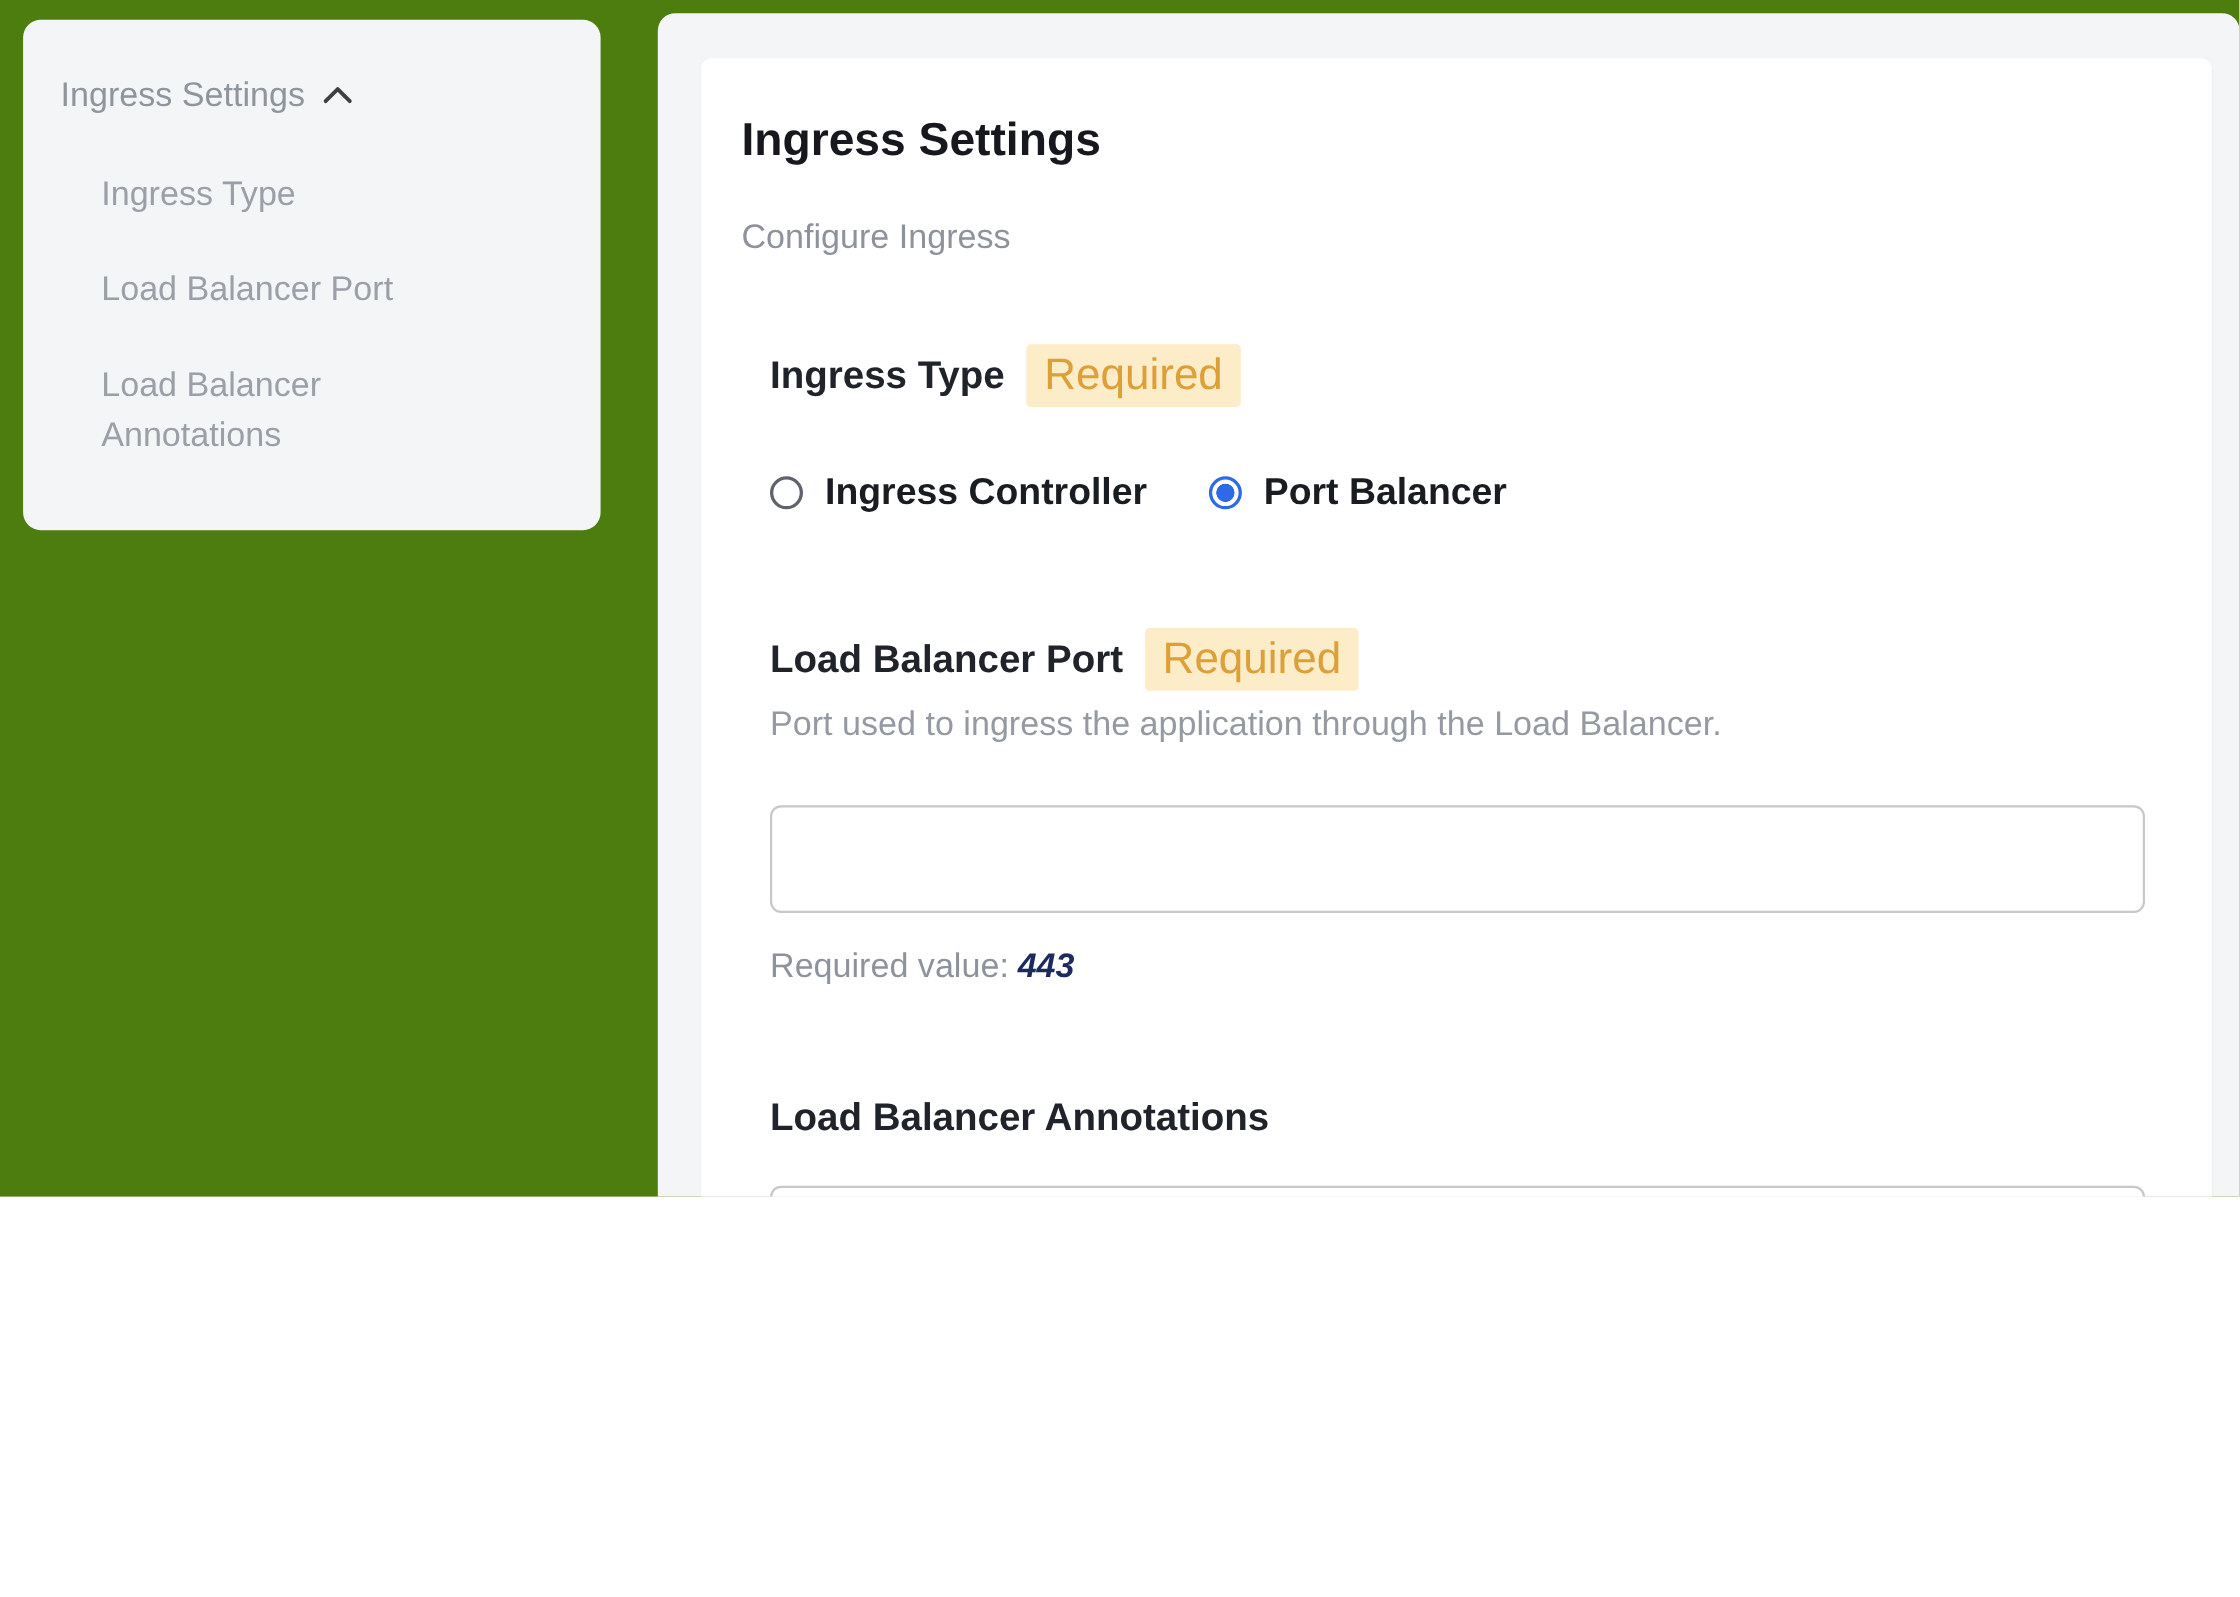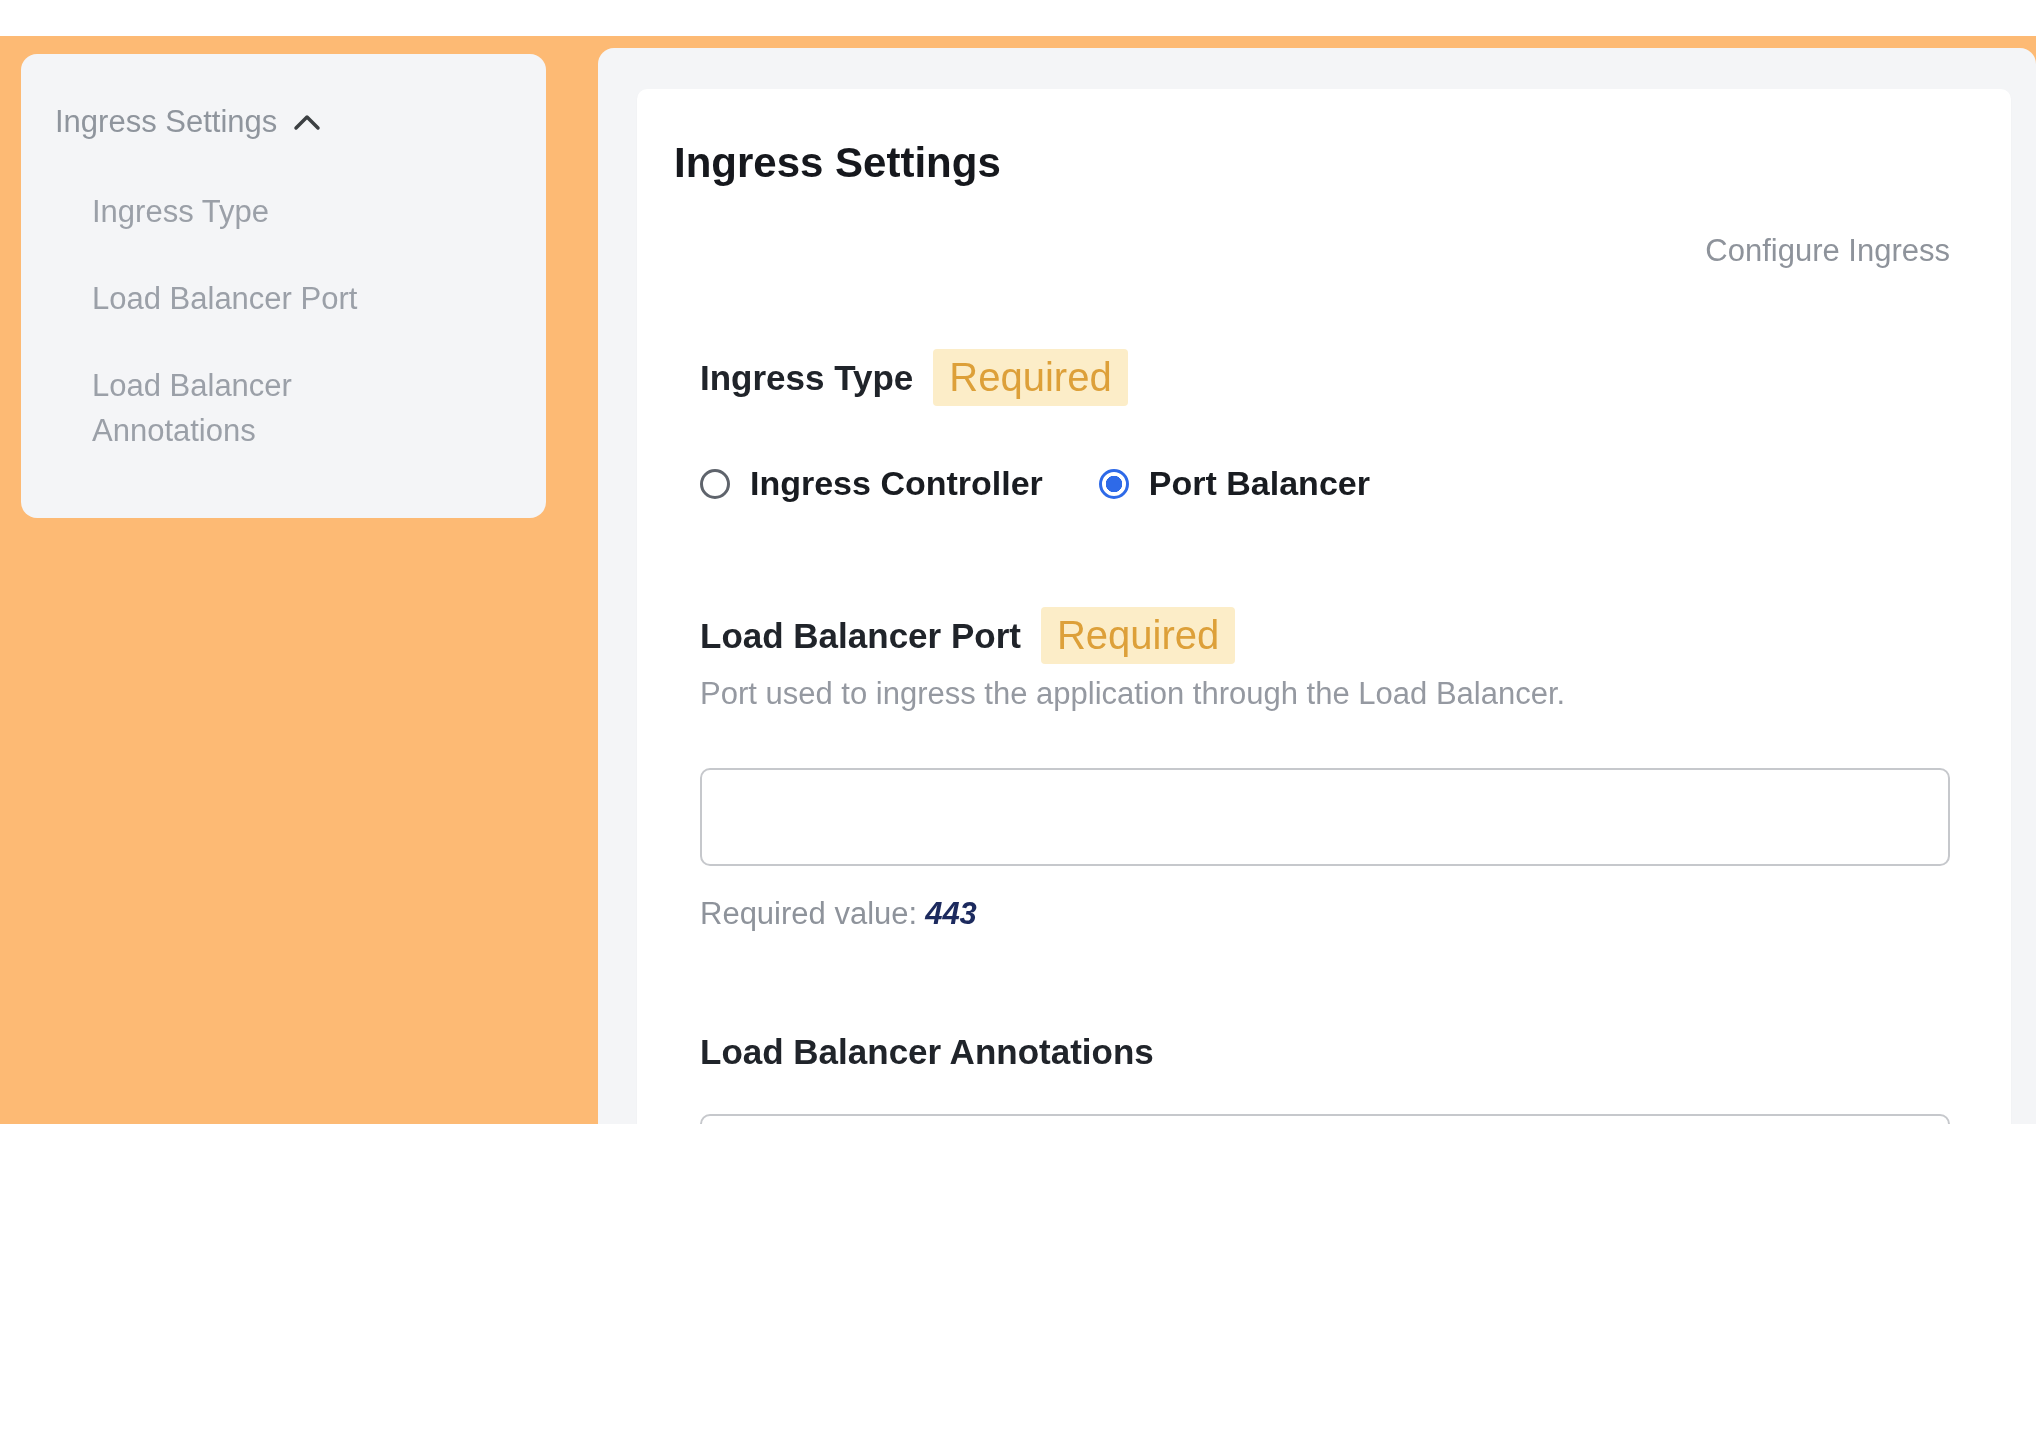--- a/index.html
+++ b/index.html
@@ -5,23 +5,22 @@
   * { box-sizing: border-box; margin: 0; padding: 0; }
   html, body { background: #ffffff; }
   body {
     font-family: "Liberation Sans", "DejaVu Sans", sans-serif;
     color: #17191e;
   }
   .page {
     position: relative;
     width: 2036px;
     height: 1088px;
-    background: #fdba74;
+    background: #4d7c0f;
     overflow: hidden;
-    margin-top: 36px;
   }
 
   
   .sidebar-card {
     position: absolute;
     left: 21px;
     top: 18px;
     width: 525px;
     background: #f4f5f7;
     border-radius: 16px;
@@ -78,21 +77,20 @@
   }
   .card h1 {
     font-size: 42px;
     font-weight: 700;
     color: #16181d;
     margin-bottom: 46px;
   }
   .subtitle {
     font-size: 31px;
     color: #8e939b;
-    text-align: right;
   }
   .section {
     margin-left: 26px;
   }
   .section-ingress-type { margin-top: 80px; }
   .section-lb-port { margin-top: 104px; }
   .section-lb-annotations { margin-top: 100px; }
 
   .section-header {
     display: flex;

